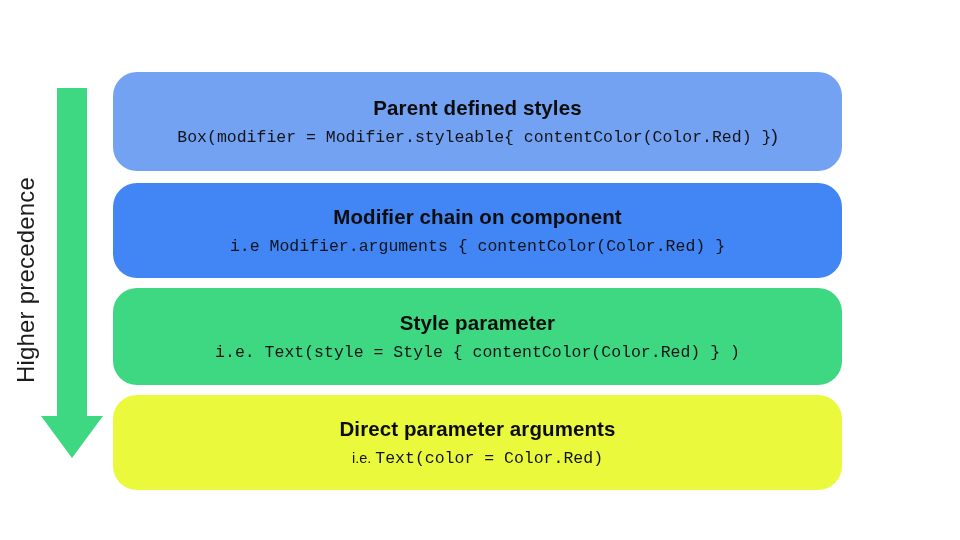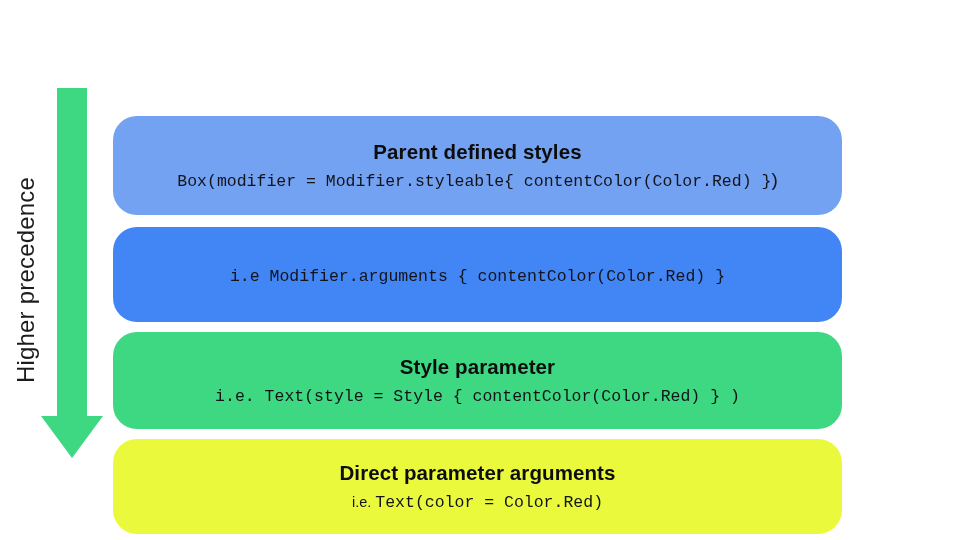--- a/index.html
+++ b/index.html
@@ -19,21 +19,21 @@
   .precedence-label{
     position:absolute;left:-104px;top:264px;width:260px;height:32px;
     transform:rotate(-90deg);transform-origin:center;
     text-align:center;line-height:32px;
     font-size:24px;color:#1c1c1c;letter-spacing:0.2px;white-space:nowrap;
   }
   
   .box{
     position:absolute;left:113px;width:729px;border-radius:24px;
     display:flex;flex-direction:column;justify-content:center;align-items:center;
-    gap:5px;box-sizing:border-box;margin-top:44px;
+    gap:5px;box-sizing:border-box;
   }
   .box-1{top:72px;height:99px;}
   .box-2{top:183px;height:95px;}
   .box-3{top:288px;height:97px;}
   .box-4{top:395px;height:95px;}
   .box-title{
     font-size:20.5px;font-weight:bold;color:#0d0d0d;letter-spacing:0.1px;
   }
   .box-code{
     font-family:"Liberation Mono","DejaVu Sans Mono",monospace;
@@ -58,20 +58,21 @@
   <div class="precedence-label">Higher precedence</div>
 
   <div class="box box-1" style="background: rgb(116, 162, 242);">
     <div class="box-title">Parent defined styles</div>
     <div class="box-code">
       <span class="code-mono">Box(modifier = Modifier.styleable{ contentColor(Color.Red) }</span><span class="code-suffix">)</span>
     </div>
   </div>
 
   <div class="box box-2" style="background: rgb(66, 133, 244);">
+    <div class="box-title">Modifier chain on component</div>
     <div class="box-code">
       <span class="code-mono">i.e Modifier.arguments { contentColor(Color.Red) }</span><span class="code-suffix"></span>
     </div>
   </div>
 
   <div class="box box-3" style="background: rgb(62, 216, 130);">
     <div class="box-title">Style parameter</div>
     <div class="box-code">
       <span class="code-mono">i.e. Text(style = Style { contentColor(Color.Red) } )</span><span class="code-suffix"></span>
     </div>

